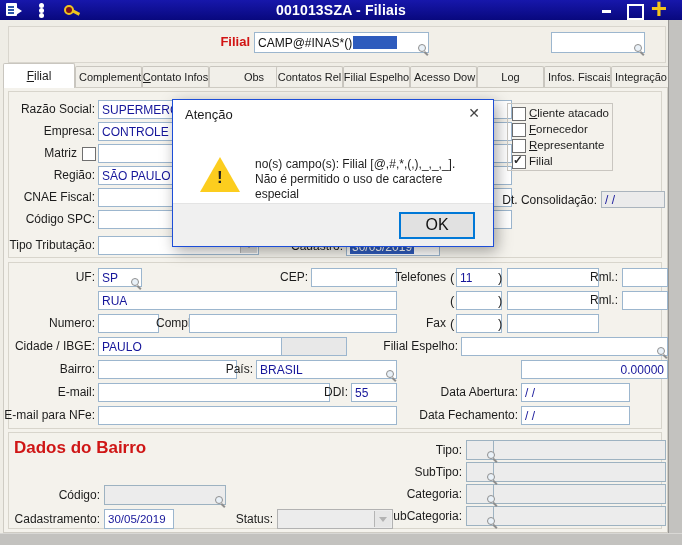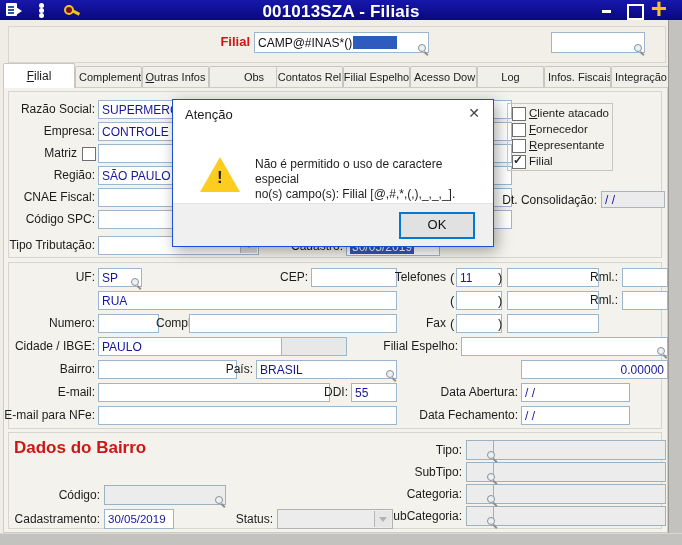--- a/index.html
+++ b/index.html
@@ -2,21 +2,21 @@
 <html><head>
 <meta charset="utf-8">
 <style>
   html,body{margin:0;padding:0;background:#d6d3cc;}
   .window{position:relative;width:682px;height:545px;background:#efede6;
     font-family:"Liberation Sans",sans-serif;overflow:hidden;}
   
   .titlebar{position:absolute;left:0;top:0;width:682px;height:20px;
     background:linear-gradient(#1717ab,#08087e);}
   .title{position:absolute;left:0;right:0;top:2px;text-align:center;color:#fff;
-    font-weight:bold;font-size:17px;letter-spacing:.2px;}
+    font-weight:bold;font-size:14px;letter-spacing:.2px;}
   .tbicon{position:absolute;top:2px;width:16px;height:16px;}
   .ic-doc{left:6px;top:3px;width:11px;height:13px;background:#fff;border-radius:1px;}
   .ic-doc::before{content:"";position:absolute;left:2px;top:3px;width:6px;height:2px;
     background:#2b57a8;box-shadow:0 3px 0 #2b57a8,0 6px 0 #2b57a8;}
   .ic-doc::after{content:"";position:absolute;right:-5px;bottom:1px;
     border-left:6px solid #fff;border-top:4px solid transparent;border-bottom:4px solid transparent;}
   .ic-tl{left:36px;top:2px;width:10px;height:16px;}
   .ic-tl::before{content:"";position:absolute;left:3px;top:1px;width:5px;height:5px;
     background:#fff;border-radius:50%;box-shadow:0 5px 0 #fff,0 10px 0 #fff;}
   .ic-key{left:64px;top:4px;width:16px;height:12px;}
@@ -92,21 +92,21 @@
   .dlg-close::after{content:"✕";}
   .tri{position:absolute;left:27px;top:57px;width:0;height:0;
     border-left:20px solid transparent;border-right:20px solid transparent;
     border-bottom:35px solid #fccd1e;}
   .tri-bang{position:absolute;left:44px;top:68px;font-size:17px;font-weight:bold;color:#1f1f1f;}
   .dlg-msg{position:absolute;left:82px;top:57px;width:232px;font-size:12px;color:#1f1f1f;
     line-height:15px;}
   .dlg-footer{position:absolute;left:0;bottom:0;width:100%;height:42px;background:#f0f0f0;
     border-top:1px solid #e4e4e4;}
   .ok{position:absolute;right:18px;top:8px;width:72px;height:23px;background:#e1e1e1;
-    border:2px solid #0078d7;font-size:13px;color:#111;text-align:center;line-height:21px;
+    border:2px solid #0078d7;font-size:16px;color:#111;text-align:center;line-height:21px;
     box-sizing:content-box;}
 </style>
 </head>
 <body>
 
 <div class="window">
 
   <div class="titlebar">
     <div class="title">001013SZA - Filiais</div>
     <div class="tbicon ic-doc"></div>
@@ -129,21 +129,21 @@
     <span class="mag"></span>
   </div>
 
   <div class="tab active" style="left:3px;width:72px">
       <span class="uf">Filial</span>
     </div>
   <div class="tab clip" style="left:75px;width:67px">
       <span>Complemento</span>
     </div>
   <div class="tab" style="left:142px;width:67px">
-      <span class="uf">Outras Infos</span>
+      <span class="uf">Contato Infos</span>
     </div>
   <div class="tab" style="left:209px;width:90px">
       <span>Obs</span>
     </div>
   <div class="tab" style="left:276px;width:67px">
       <span>Contatos Rel</span>
     </div>
   <div class="tab" style="left:343px;width:67px">
       <span>Filial Espelho</span>
     </div>
@@ -378,22 +378,22 @@
     <span class="val"></span>
     <span class="drop light"></span>
   </div>
 
   <div class="dialog">
     <div class="dlg-title">Atenção</div>
     <div class="dlg-close"></div>
     <div class="tri"></div>
     <div class="tri-bang">!</div>
     <div class="dlg-msg">
+      <div>no(s) campo(s): Filial [@,#,*,(,),_,_,_].</div>
       <div>Não é permitido o uso de caractere especial</div>
-      <div>no(s) campo(s): Filial [@,#,*,(,),_,_,_].</div>
     </div>
     <div class="dlg-footer">
       <div class="ok">OK</div>
     </div>
   </div>
 
   <div class="frame-right"></div>
   <div class="frame-bottom"></div>
 
 </div>

